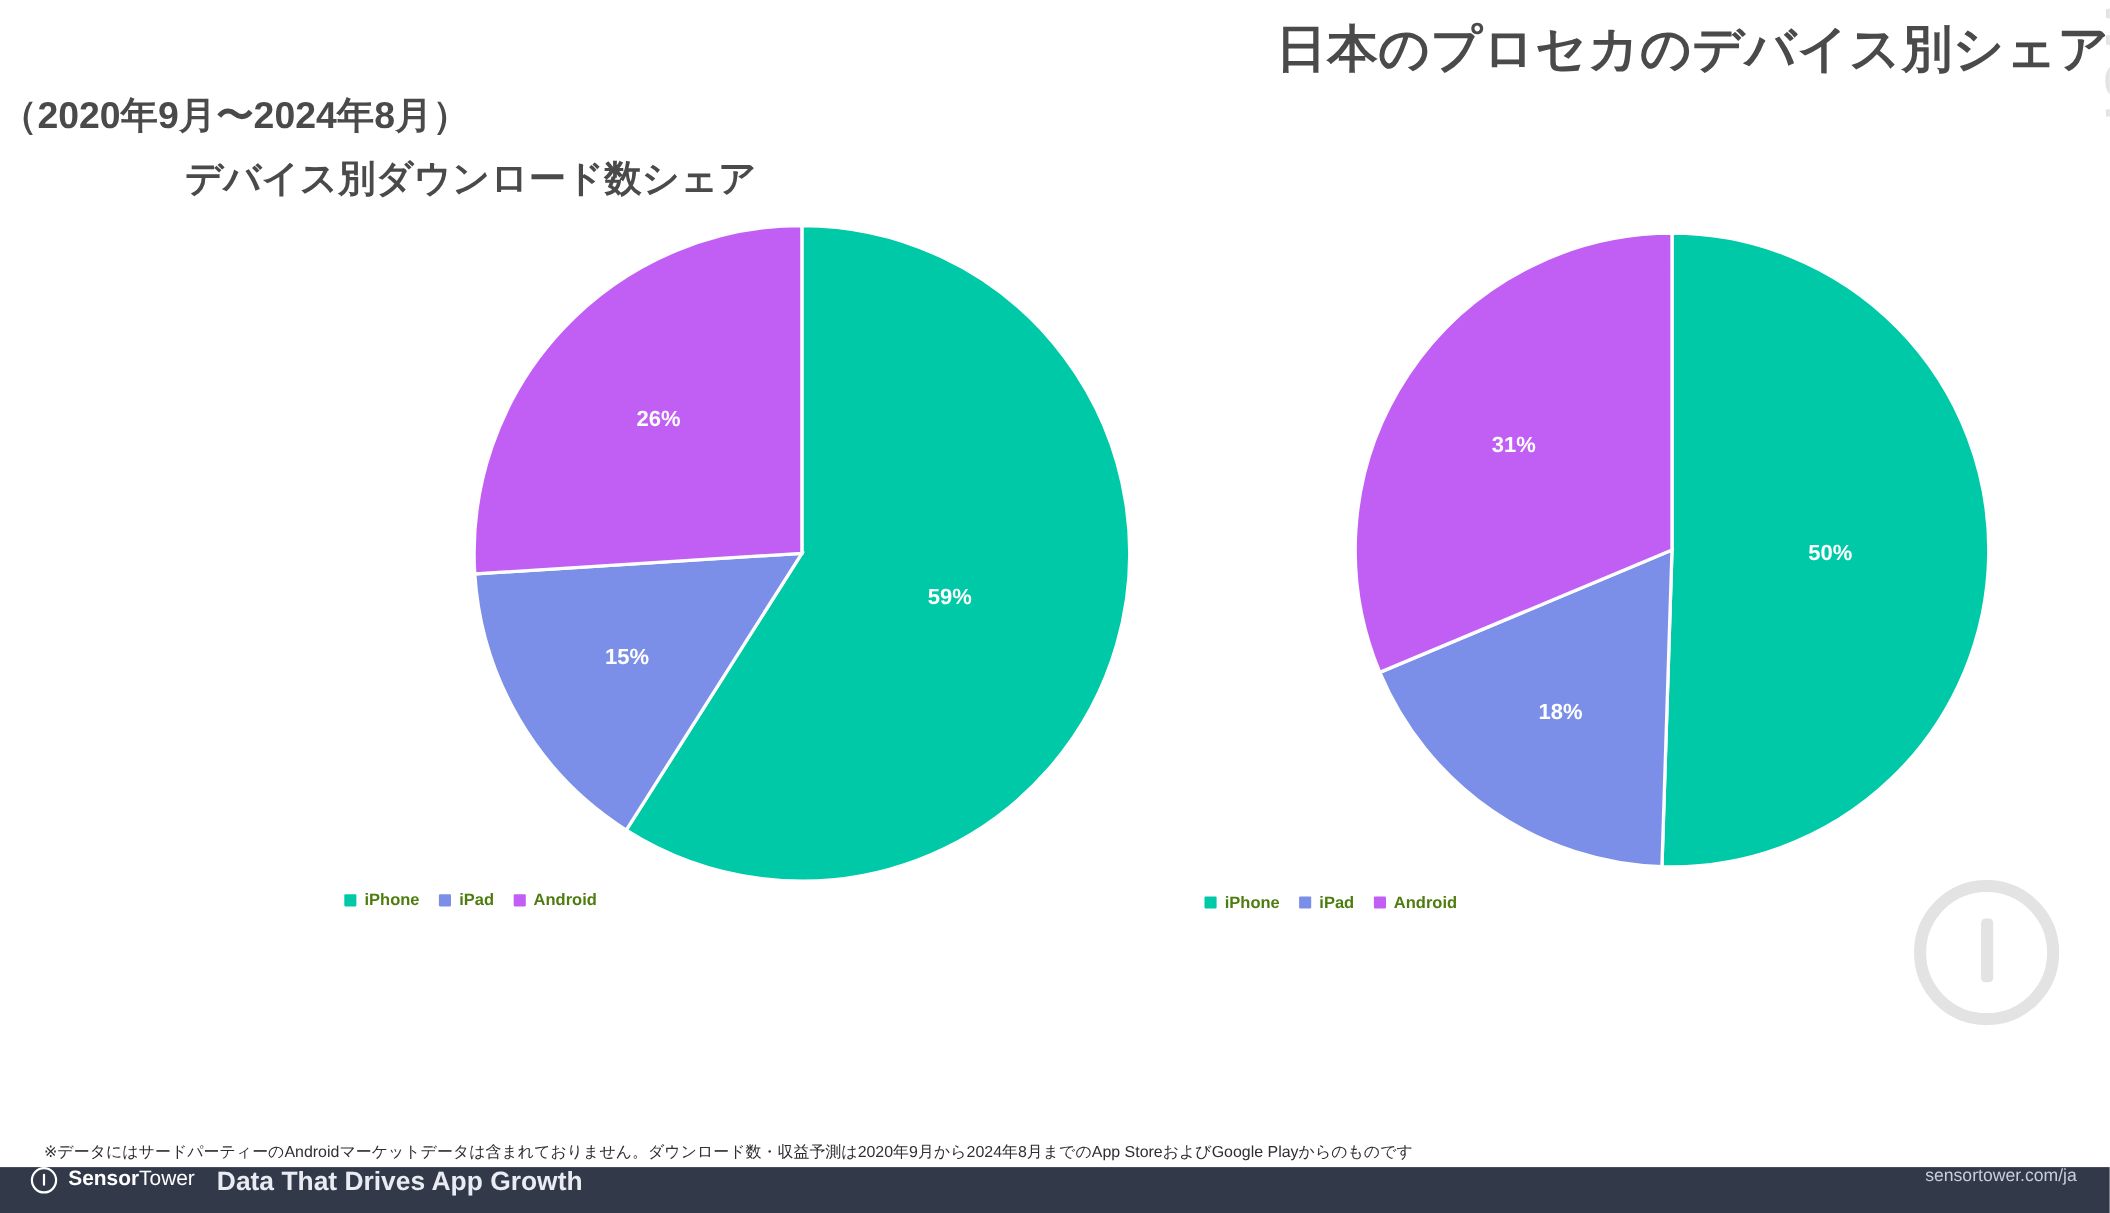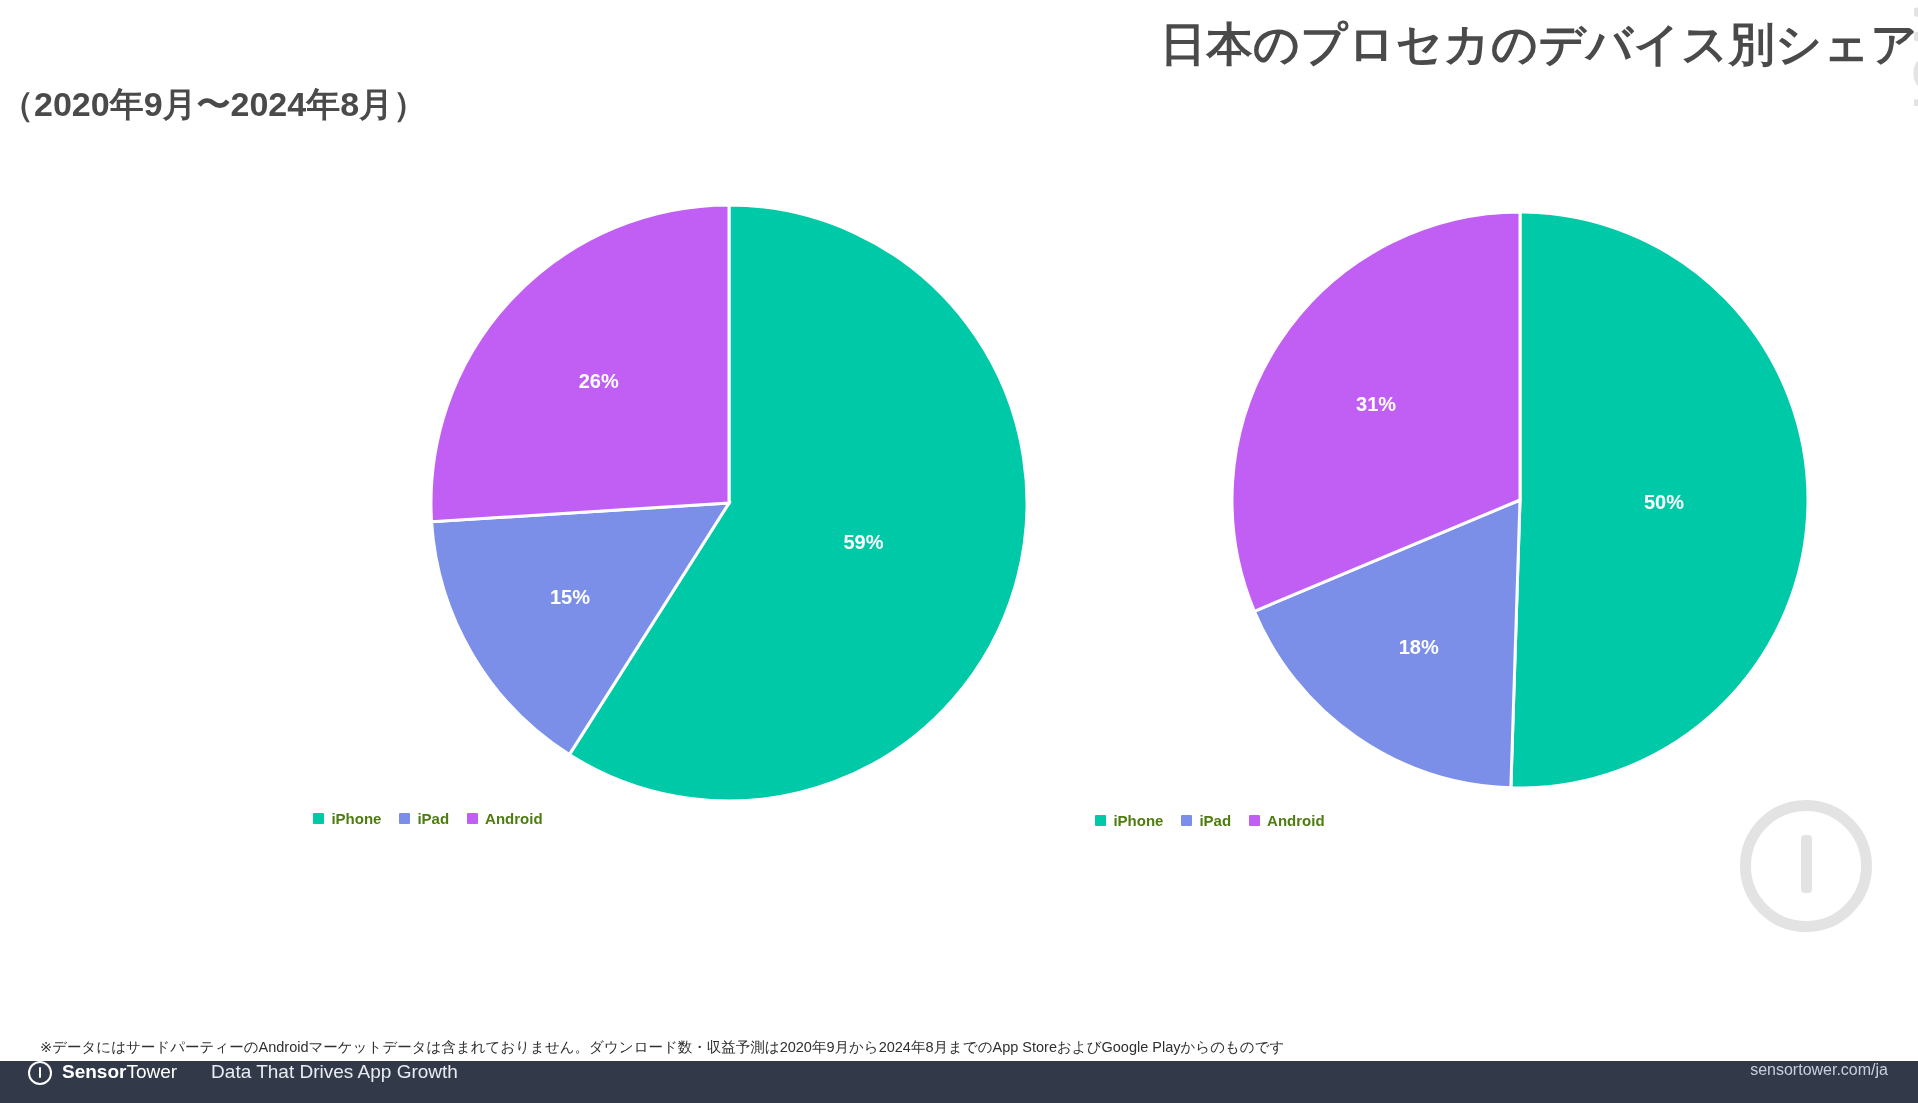--- a/index.html
+++ b/index.html
@@ -178,24 +178,25 @@
   }
   #footer-brand {
     margin-left: 10px;
     font-size: 19px;
     color: #ffffff;
     white-space: nowrap;
   }
   #footer-brand .brand-bold { font-weight: 700; }
   #footer-brand .brand-light { font-weight: 400; }
   #footer-tagline {
-    margin-left: 34px;
-    font-size: 19px;
+    margin-left: 20px;
+    font-size: 24px;
     color: #e9ecf2;
     white-space: nowrap;
+    font-weight: bold;
   }
   #footer-url {
     margin-left: auto;
     margin-right: 30px;
     font-size: 16px;
     color: #c9cedb;
     white-space: nowrap;
   }
 </style>
 </head>
@@ -203,20 +204,21 @@
 
 <div id="watermark-text">
   <span class="wm-light">Tower</span>
 </div>
 <div id="watermark-logo"></div>
 
 <div id="main-title">日本のプロセカのデバイス別シェア</div>
 <div id="main-subtitle">（2020年9月〜2024年8月）</div>
 
 <div class="panel" id="panel-downloads">
+  <div class="panel-title">デバイス別ダウンロード数シェア</div>
 
   <div class="pie-wrap" id="pie-downloads-wrap">
     <svg class="pie-svg" id="pie-downloads-svg" width="600" height="600" viewBox="0 0 600 600">
         <path d="M 300 300 L 300 2 A 298 298 0 1 1 140.32361509625918 551.6097217996006 Z" fill="#00C9A7" stroke="#ffffff" stroke-width="3"></path>
         <text x="434.49873361591267" y="346.0754943118544" text-anchor="middle" class="slice-label" font-size="20">59%</text>
         <path d="M 300 300 L 140.32361509625918 551.6097217996006 A 298 298 0 0 1 2.588034928375066 318.7115748197356 Z" fill="#7B8FE8" stroke="#ffffff" stroke-width="3"></path>
         <text x="140.9693030907514" y="401.0504919740386" text-anchor="middle" class="slice-label" font-size="20">15%</text>
         <path d="M 300 300 L 2.588034928375066 318.7115748197356 A 298 298 0 0 1 299.99999999999994 2 Z" fill="#C15FF5" stroke="#ffffff" stroke-width="3"></path>
         <text x="169.6604094170516" y="184.60297745995052" text-anchor="middle" class="slice-label" font-size="20">26%</text>
       </svg>

